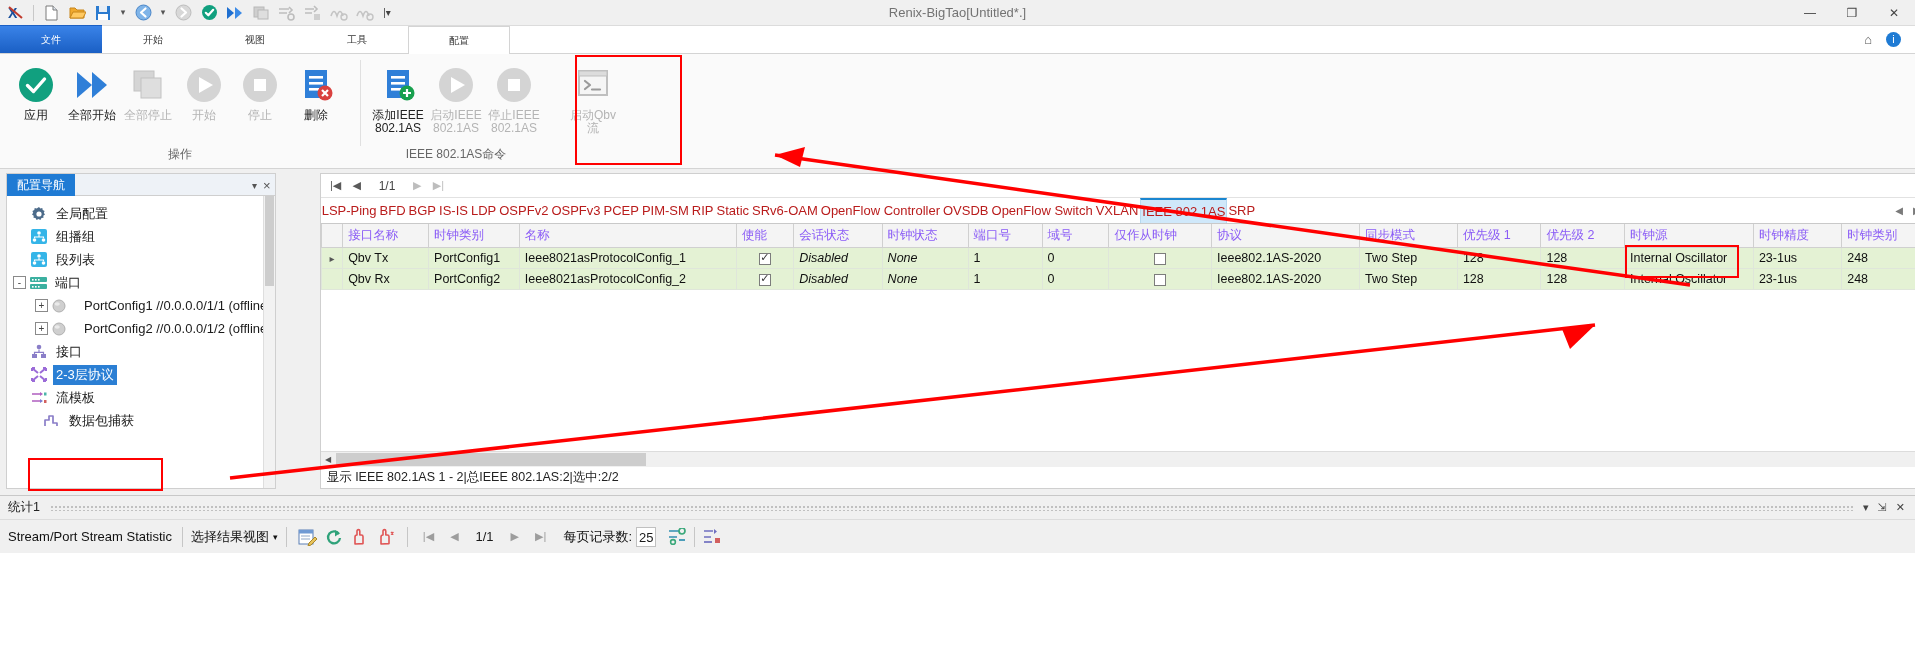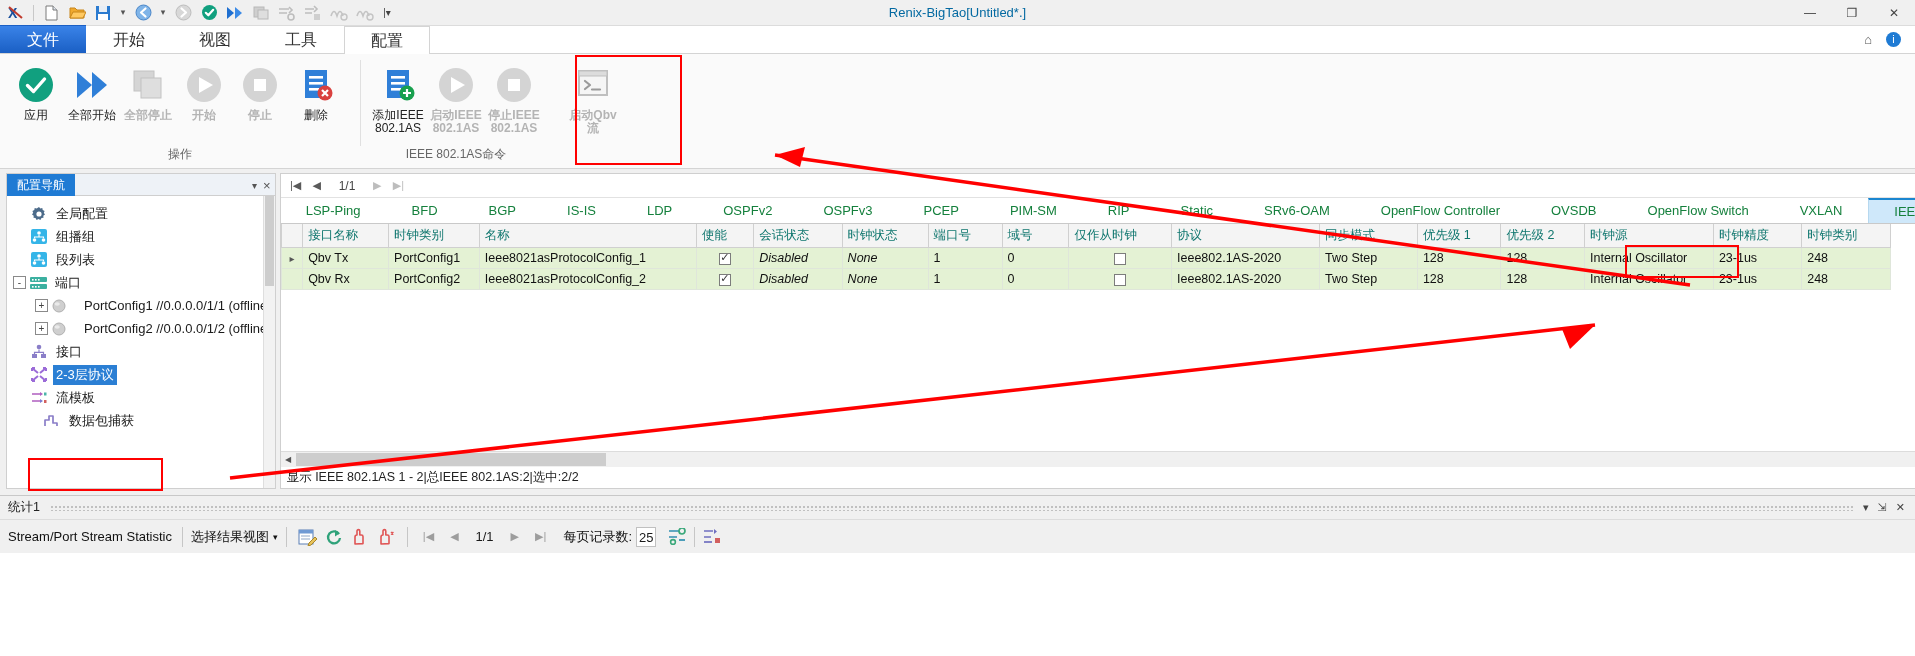--- a/index.html
+++ b/index.html
@@ -18,35 +18,35 @@
     display:flex; align-items:center; position:relative;
   }
   .qat { display:flex; align-items:center; gap:2px; padding-left:4px; height:100%; }
   .qicon {
     width:24px; height:22px; display:flex; align-items:center; justify-content:center;
     cursor:pointer; font-size:14px; line-height:1;
   }
   .qsep { width:1px; height:16px; background:#c8c8c8; margin:0 3px; }
   .title-text {
     position:absolute; left:0; right:0; text-align:center;
-    font-size:13px; color:#0369a1; pointer-events:none;
+    font-size:13px; color:#737373; pointer-events:none;
   }
   .winbtns { position:absolute; right:0; top:0; height:26px; display:flex; }
   .winbtn {
     width:42px; height:26px; display:flex; align-items:center; justify-content:center;
     font-size:12px; color:#444; cursor:pointer;
   }
 
   
   .ribbon-tabs {
     height:28px; background:#ffffff; display:flex; align-items:flex-end;
     border-bottom:1px solid #d4d4d4; position:relative;
   }
   .rtab {
-    padding:0 26px; height:28px; line-height:28px; font-size:16px;
+    padding:0 40px; height:28px; line-height:28px; font-size:10px;
     color:#333; cursor:pointer; border:1px solid transparent; border-bottom:none;
   }
   .rtab.file {
     background:#2b6fd4; color:#fff; font-weight:normal;
     background:linear-gradient(180deg,#3a83e8 0%,#1a5fc4 100%);
   }
   .rtab.active { background:#fff; border-color:#d4d4d4; position:relative; top:1px; }
 
   
   .ribbon {
@@ -57,34 +57,34 @@
   .rgroup-items { display:flex; flex:1; align-items:flex-start; padding:6px 8px 0 8px; }
   .rgroup-label {
     text-align:center; font-size:12px; color:#666; padding-bottom:5px;
   }
   .rgroup-div { width:1px; background:#e0e0e0; margin:6px 0 22px 0; }
   .rbtn {
     width:56px; display:flex; flex-direction:column; align-items:center;
     cursor:pointer; padding:2px 1px; border:1px solid transparent; border-radius:2px;
   }
   .rbtn.wide { width:60px; }
-  .rbtn.disabled { cursor:default; opacity:1;font-weight:bold; }
+  .rbtn.disabled { cursor:default; opacity:1; }
   .rbtn-ico { height:44px; display:flex; align-items:center; justify-content:center; }
   .rbtn-lbl {
     font-size:12px; text-align:center; line-height:13px; color:#222;
     margin-top:2px; white-space:pre-line;
   }
   .rbtn.disabled .rbtn-lbl { color:#b4b4b4; }
 
   
   .annot-rect { position:absolute; border:2px solid #ff0000; pointer-events:none; z-index:40; }
   .annot-line { position:absolute; pointer-events:none; z-index:45; }
 
   
-  .main { display:flex; height:326px; background:#f0f0f0; }
+  .main { display:flex; height:326px; background:#f0f0f0;gap:40px; }
 
   
   .navpanel {
     width:274px; background:#ffffff; border:1px solid #cfcfcf;
     margin:4px 0 6px 6px; display:flex; flex-direction:column; position:relative;
   }
   .navpanel-hdr {
     height:22px; background:#eef2f7; border-bottom:1px solid #cfcfcf;
     display:flex; align-items:center; position:relative;
   }
@@ -128,39 +128,39 @@
   .pgbtn { width:18px; text-align:center; color:#5a5a5a; cursor:pointer; font-size:11px; }
   .pgbtn.dim { color:#bdbdbd; cursor:default; }
   .pgnum { padding:0 10px; font-size:12px; }
 
   
   .ptabs {
     height:26px; background:#fff; border-bottom:1px solid #c9c9c9;
     display:flex; align-items:stretch; position:relative; overflow:hidden;
   }
   .ptab {
-    display:flex; align-items:center; padding:0 25px; font-size:13px;
-    color:#15803d; cursor:pointer; border-right:1px solid transparent; white-space:nowrap;
+    display:flex; align-items:center; padding:0 1px; font-size:13px;
+    color:#b91c1c; cursor:pointer; border-right:1px solid transparent; white-space:nowrap;
   }
   .ptab.active {
     background:#cfe8fa; border-top:2px solid #1a86d0;
     border-left:1px solid #b6d8ef; border-right:1px solid #b6d8ef;
   }
   .ptabs-nav {
     margin-left:auto; display:flex; align-items:center; gap:10px;
     padding:0 10px; color:#7a7a7a; font-size:10px; flex:none;
   }
 
   
   .tablewrap { flex:1; overflow:hidden; position:relative; background:#fff; }
   table.grid { border-collapse:collapse; table-layout:fixed; width:1610px; }
   table.grid th {
     background:#f4f4f4; border:1px solid #d0d0d0; border-top:none;
     font-weight:normal; font-size:12.5px; text-align:left;
-    padding:3px 5px; height:22px; color:#0f766e; white-space:nowrap; overflow:hidden;
+    padding:3px 5px; height:22px; color:#8b5cf6; white-space:nowrap; overflow:hidden;
   }
   table.grid td {
     border:1px solid #dfe6da; font-size:12.5px; padding:2px 5px; height:21px;
     background:#e4f2d4; color:#111; white-space:nowrap; overflow:hidden;
   }
   table.grid td.ind {
     background:#e4f2d4; text-align:center; color:#555; font-size:10px;
     border-right:1px solid #dfe6da;
   }
   table.grid th.ind { background:#f4f4f4; }

